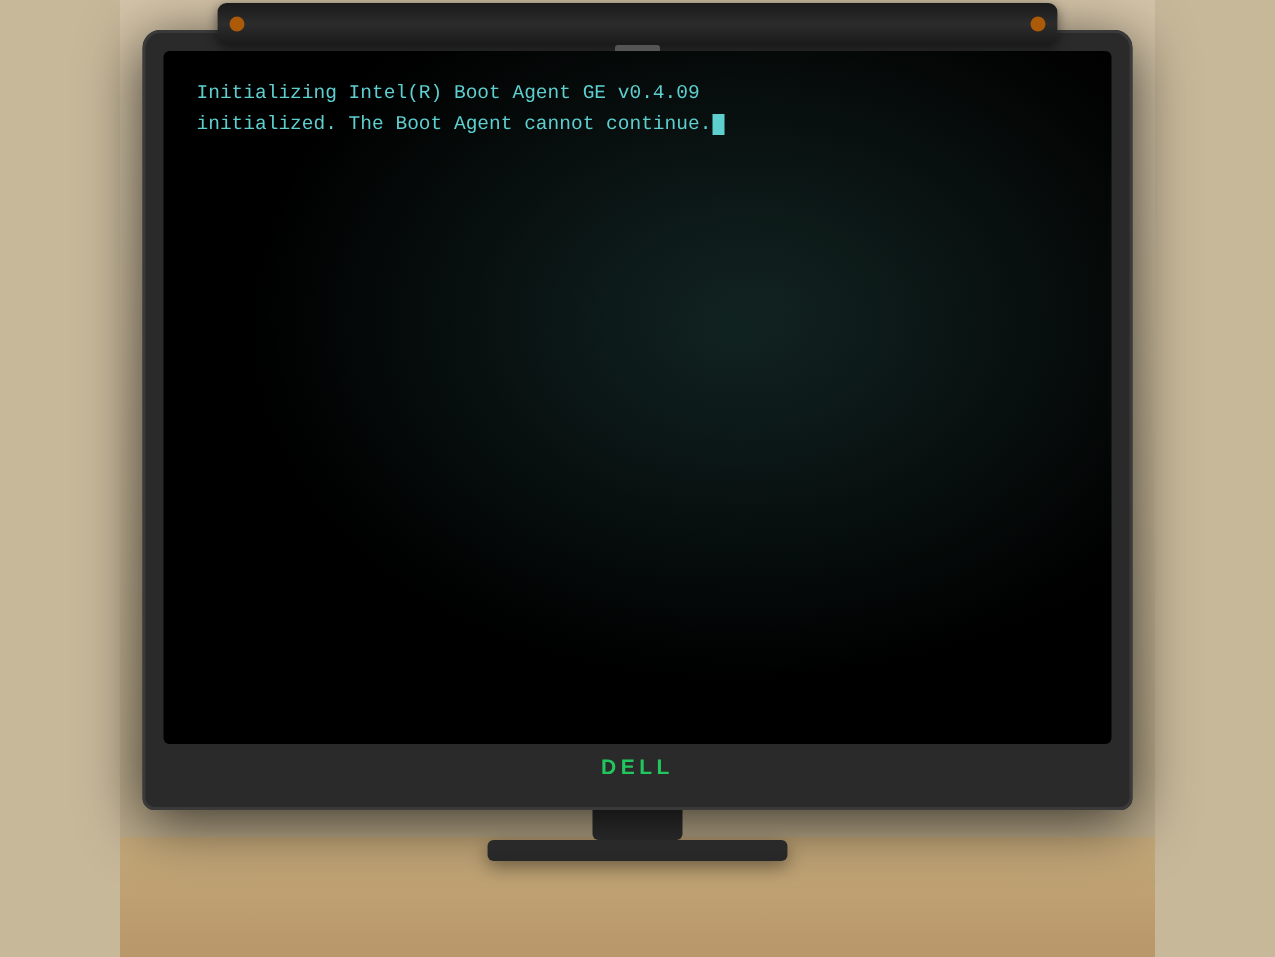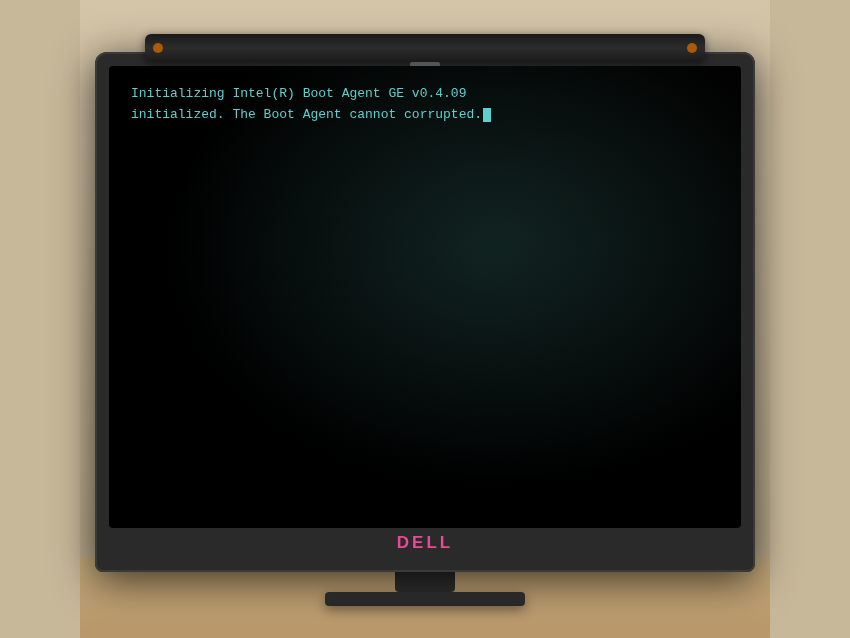--- a/index.html
+++ b/index.html
@@ -19,21 +19,20 @@
       font-family: Arial, sans-serif;
     }
 
     .room-bg {
       width: 690px;
       height: 638px;
       background: linear-gradient(180deg, #d4c4a8 0%, #c8b89a 40%, #b8a888 100%);
       display: flex;
       flex-direction: column;
       align-items: center;
-      justify-content: center;
       position: relative;
     }
 
     .monitor-outer {
       width: 660px;
       height: 520px;
       background: #2a2a2a;
       border-radius: 12px 12px 8px 8px;
       display: flex;
       flex-direction: column;
@@ -152,23 +151,23 @@
       width: 100%;
       height: 30px;
       display: flex;
       align-items: center;
       justify-content: center;
       position: relative;
     }
 
     .dell-logo {
       font-family: Arial, sans-serif;
-      font-size: 17px;
+      font-size: 14px;
       font-weight: bold;
-      color: #ec4899;
+      color: #22c55e;
       letter-spacing: 3px;
       text-transform: uppercase;
     }
 
     .monitor-stand-neck {
       width: 60px;
       height: 20px;
       background: linear-gradient(180deg, #2a2a2a, #333);
       border-radius: 0 0 4px 4px;
     }
@@ -213,21 +212,21 @@
         <div class="light-bar-accent-right"></div>
         <div class="light-bar-mount"></div>
       </div>
 
       <div class="monitor-bezel">
 
         <div class="screen">
           <div class="screen-glare"></div>
           <div class="bios-text">
             <span class="bios-line">Initializing Intel(R) Boot Agent GE v0.4.09</span>
-            <span class="bios-line"><span>initialized. The Boot Agent cannot corrupted.</span><span class="cursor"></span></span>
+            <span class="bios-line"><span>initialized. The Boot Agent cannot continue.</span><span class="cursor"></span></span>
           </div>
         </div>
 
         <div class="monitor-bottom">
           <span class="dell-logo">DELL</span>
         </div>
       </div>
 
     </div>
 

